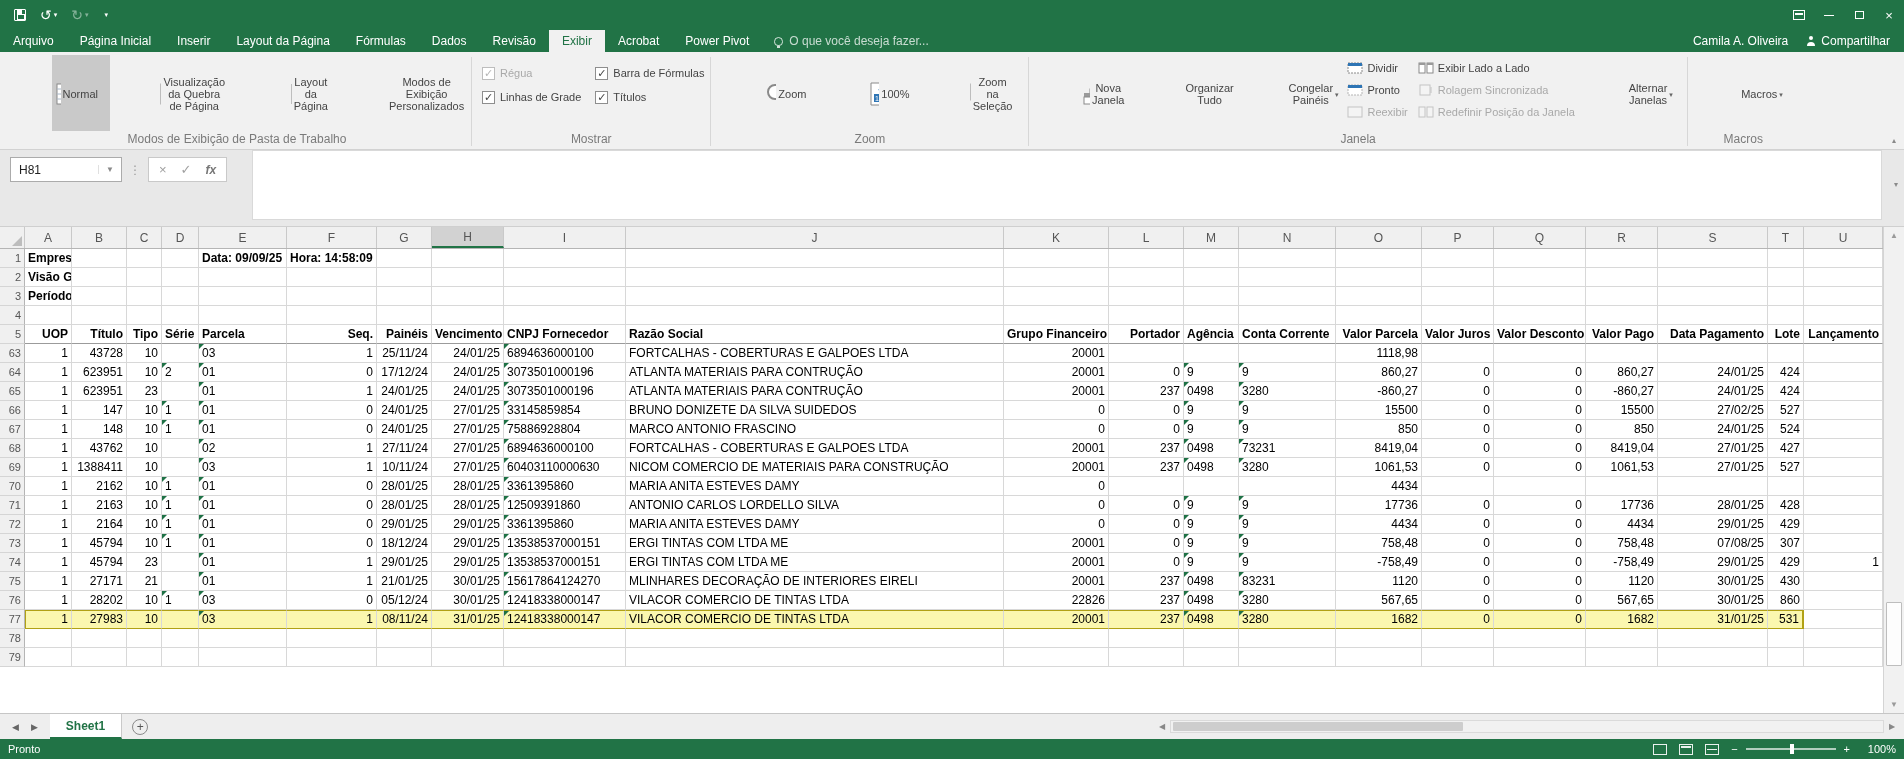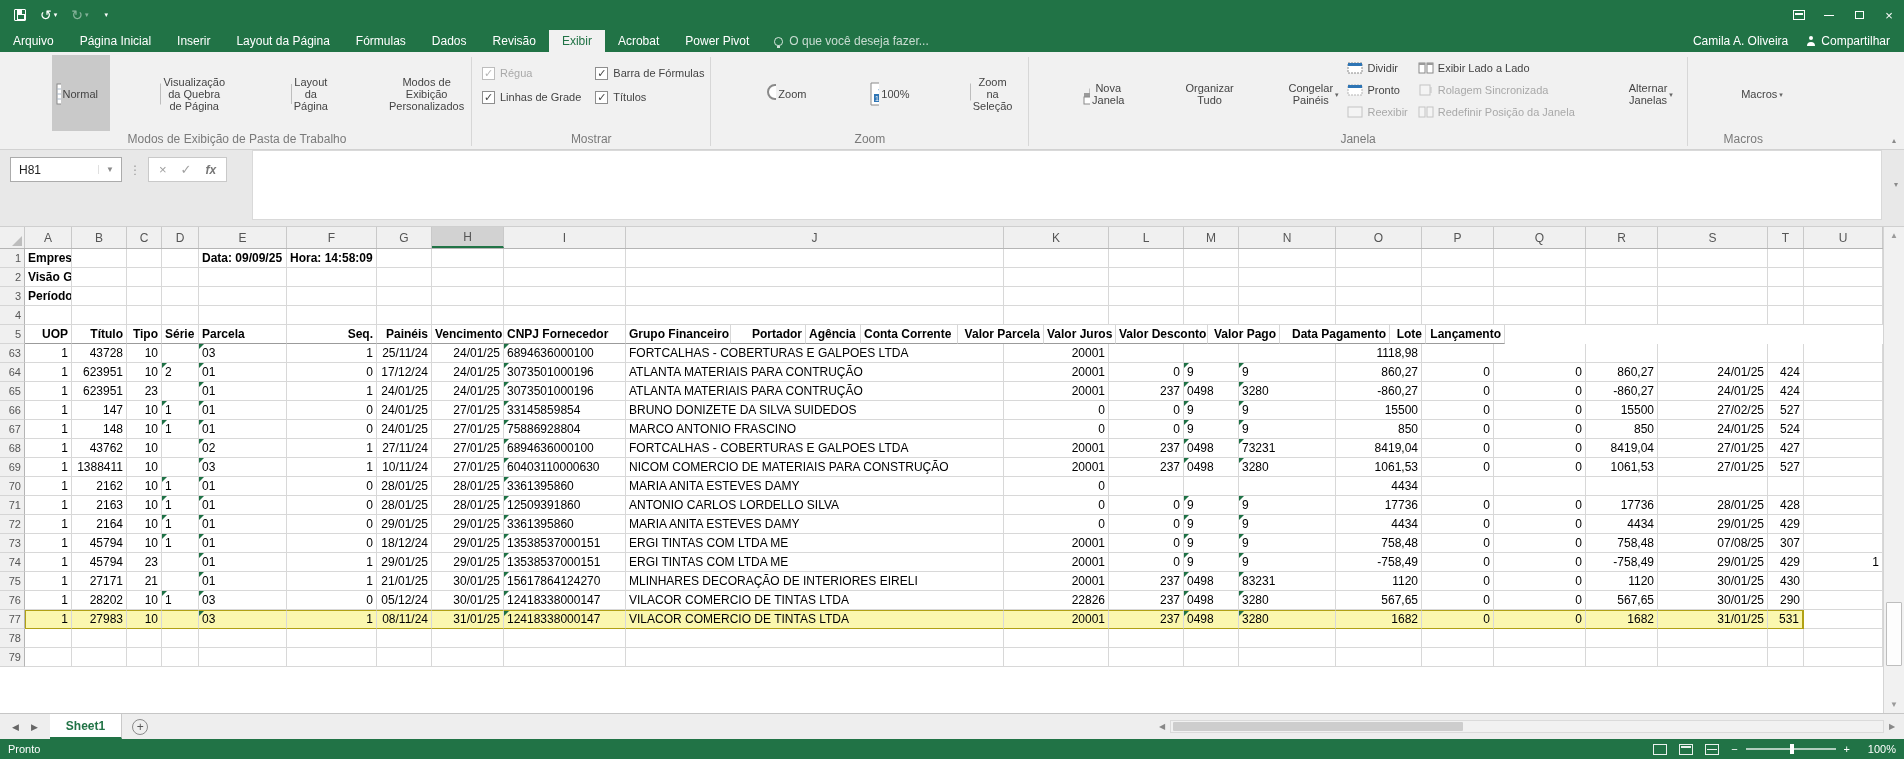--- a/index.html
+++ b/index.html
@@ -559,20 +559,21 @@
             <div class="rowhdr">5</div>
             <div class="cell al-right hdrc" style="width: 47px;">UOP</div>
             <div class="cell al-right hdrc" style="width: 55px;">Título</div>
             <div class="cell al-right hdrc" style="width: 35px;">Tipo</div>
             <div class="cell al-left hdrc" style="width: 37px;">Série</div>
             <div class="cell al-left hdrc" style="width: 88px;">Parcela</div>
             <div class="cell al-right hdrc" style="width: 90px;">Seq.</div>
             <div class="cell al-right hdrc" style="width: 55px;">Painéis</div>
             <div class="cell al-right hdrc" style="width: 72px;">Vencimento</div>
             <div class="cell al-left hdrc" style="width: 122px;">CNPJ Fornecedor</div>
+            <div class="cell al-left hdrc" style="width: 378px;">Razão Social</div>
             <div class="cell al-right hdrc" style="width: 105px;">Grupo Financeiro</div>
             <div class="cell al-right hdrc" style="width: 75px;">Portador</div>
             <div class="cell al-left hdrc" style="width: 55px;">Agência</div>
             <div class="cell al-left hdrc" style="width: 97px;">Conta Corrente</div>
             <div class="cell al-right hdrc" style="width: 86px;">Valor Parcela</div>
             <div class="cell al-right hdrc" style="width: 72px;">Valor Juros</div>
             <div class="cell al-right hdrc" style="width: 92px;">Valor Desconto</div>
             <div class="cell al-right hdrc" style="width: 72px;">Valor Pago</div>
             <div class="cell al-right hdrc" style="width: 110px;">Data Pagamento</div>
             <div class="cell al-right hdrc" style="width: 36px;">Lote</div>
@@ -904,21 +905,21 @@
             <div class="cell al-left" style="width: 378px;">VILACOR COMERCIO DE TINTAS LTDA</div>
             <div class="cell al-right" style="width: 105px;">22826</div>
             <div class="cell al-right" style="width: 75px;">237</div>
             <div class="cell al-left tri" style="width: 55px;">0498</div>
             <div class="cell al-left tri" style="width: 97px;">3280</div>
             <div class="cell al-right" style="width: 86px;">567,65</div>
             <div class="cell al-right" style="width: 72px;">0</div>
             <div class="cell al-right" style="width: 92px;">0</div>
             <div class="cell al-right" style="width: 72px;">567,65</div>
             <div class="cell al-right" style="width: 110px;">30/01/25</div>
-            <div class="cell al-right" style="width: 36px;">290</div>
+            <div class="cell al-right" style="width: 36px;">860</div>
             <div class="cell al-right" style="width: 79px;"></div>
           </div>
           <div class="grow">
             <div class="rowhdr">77</div>
             <div class="cell al-right hl hl-first" style="width: 47px;">1</div>
             <div class="cell al-right hl" style="width: 55px;">27983</div>
             <div class="cell al-right hl" style="width: 35px;">10</div>
             <div class="cell al-left hl" style="width: 37px;"></div>
             <div class="cell al-left tri hl" style="width: 88px;">03</div>
             <div class="cell al-right hl" style="width: 90px;">1</div>

